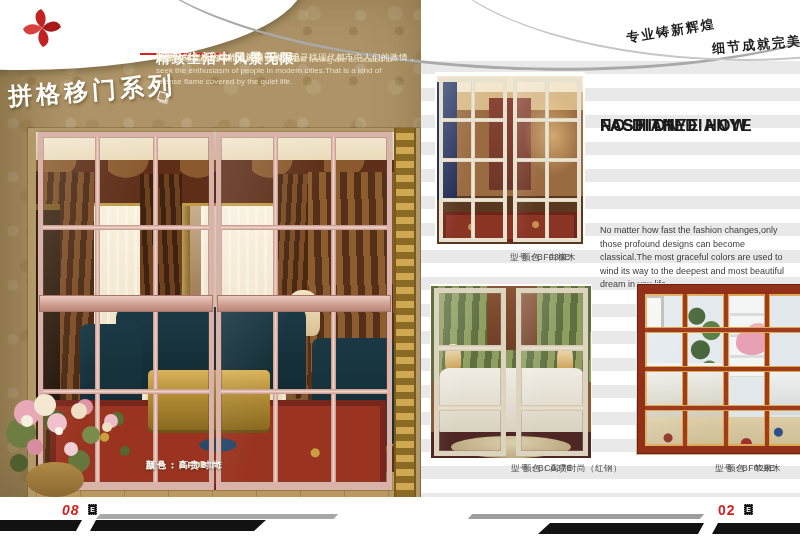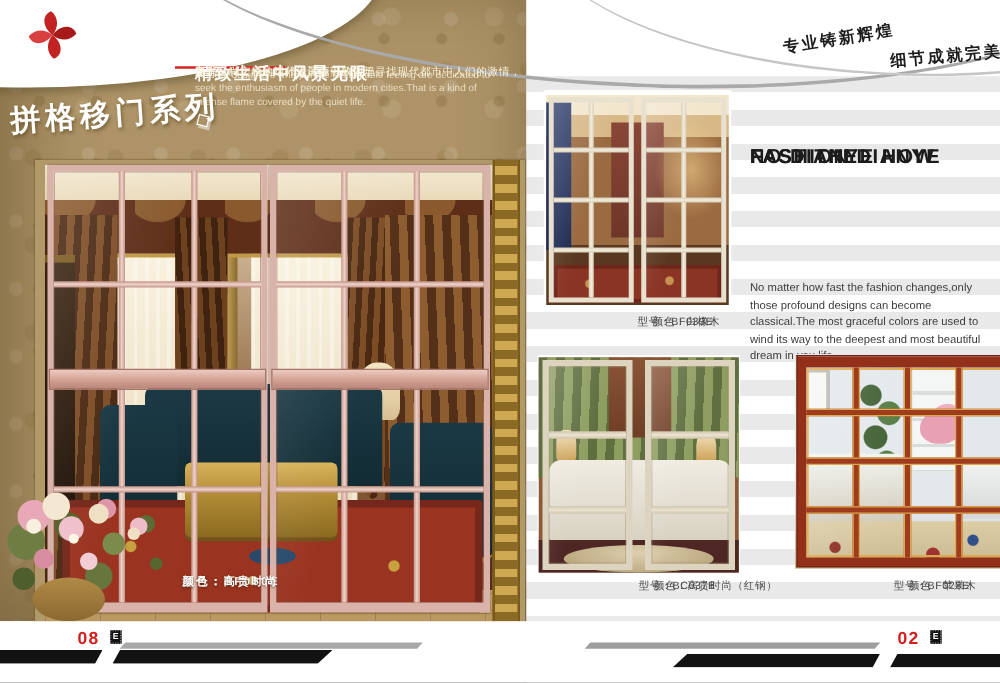--- a/index.html
+++ b/index.html
@@ -202,21 +202,21 @@
   .f3v{top:0;bottom:0;width:6px;background:#a03c1e;border-left:1px solid #dca850;border-right:1px solid #dca850;}
   .f3h{left:0;right:0;height:6px;background:#a03c1e;border-top:1px solid #dca850;border-bottom:1px solid #dca850;}
 
   .prod-label{font-size:8.5px;color:#4a4a4a;text-align:center;white-space:nowrap;letter-spacing:.5px;}
   .prod-label span{position:static;}
   .prod-label .gap{margin-left:12px;}
 
   
   .footer-white{left:0;top:497px;width:800px;height:49px;background:#fff;}
   .pagenum{font-size:14px;font-weight:bold;color:#d21f1f;letter-spacing:1px;}
-  .pagenum-left{left:62px;top:502px;}
+  .pagenum-left{left:62px;top:502px;font-style:italic;}
   .pagenum-right{left:718px;top:502px;}
   .pageword{top:504px;display:flex;gap:2px;}
   .pageword-left{left:88px;}
   .pageword-right{left:744px;}
   .pageword span{position:static;display:inline-flex;align-items:center;justify-content:center;
     width:9px;height:11px;background:#121212;color:#fff;font-size:7px;font-weight:bold;
     border:1px dotted #888;}
   .bar{background:#121212;height:11px;top:520px;}
   .bar-l1{left:0;width:82px;clip-path:polygon(0 0,100% 0,calc(100% - 6px) 100%,0 100%);}
   .bar-l2{left:90px;width:176px;clip-path:polygon(6px 0,100% 0,calc(100% - 12px) 100%,0 100%);}

